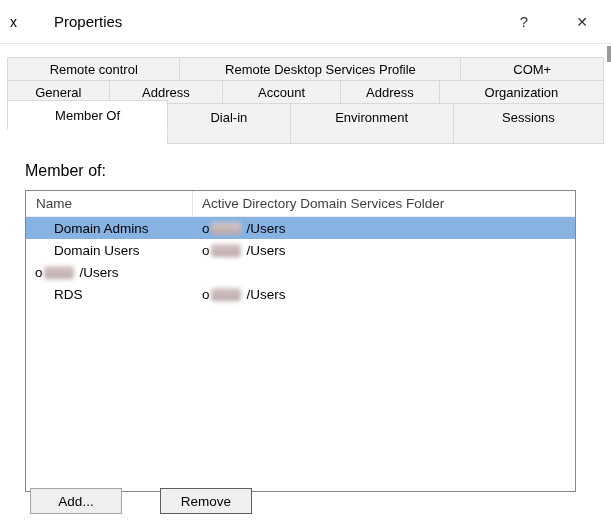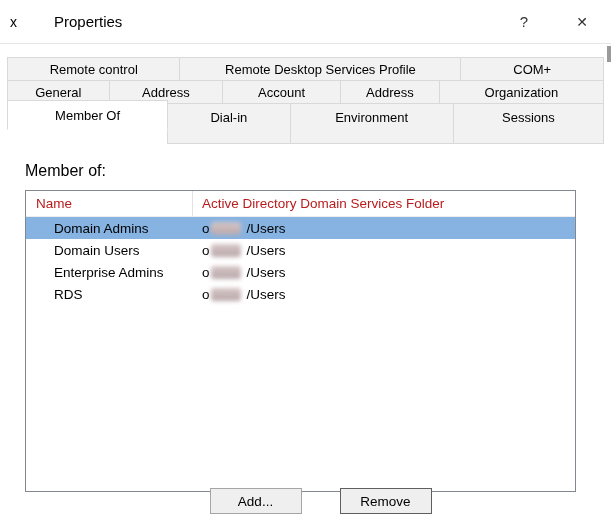--- a/index.html
+++ b/index.html
@@ -56,36 +56,36 @@
   .field-label { font-size:16px; margin-bottom:10px; }
 
   .listbox {
     width:551px; height:302px;
     border:1px solid #828790;
     background:#fff;
     font-size:13.5px;
     overflow:hidden;
   }
   .lv-header { display:flex; height:26px; border-bottom:1px solid #ededed; }
-  .lv-hcol { display:flex; align-items:center; padding-left:10px; color:#b91c1c; }
+  .lv-hcol { display:flex; align-items:center; padding-left:10px; color:#404040; }
   .lv-hcol.c1 { width:167px; border-right:1px solid #e3e3e3; }
   .lv-hcol.c2 { flex:1; padding-left:9px; }
   .lv-row { display:flex; height:22px; align-items:center; }
   .lv-row .c1 { width:167px; padding-left:28px; white-space:nowrap; }
   .lv-row .c2 { flex:1; padding-left:9px; white-space:nowrap; display:flex; align-items:center; }
   .lv-row.selected { background:#86b3e2; }
   .redact {
     display:inline-block; width:30px; height:13px;
     background:linear-gradient(180deg,#d6c6c6,#b9a8ab);
     border-radius:3px; filter:blur(2px);
     margin:0 6px 0 1px;
   }
 
   
-  .btn-row { position:absolute; left:0; bottom:8px; width:611px; display:flex;justify-content:center; }
+  .btn-row { position:absolute; left:0; bottom:8px; width:611px; display:flex; }
   .btn {
     font-family:"Liberation Sans", sans-serif;
     font-size:13.5px; width:92px; height:26px;
     background:#efefef; border:1px solid #a5a5a5;
     cursor:default;
   }
   .btn.add { margin-left:30px; }
   .btn.remove { margin-left:38px; border-color:#5f5f5f; }
 </style>
 </head>
@@ -145,21 +145,20 @@
       <div class="lv-row">
         <div class="c1">Domain Users</div>
         <div class="c2">
           <span>o</span>
           <span class="redact"></span>
           <span>/Users</span>
         </div>
       </div>
 
       <div class="lv-row">
-        <div class="c1">Enterprise Admins</div>
         <div class="c2">
           <span>o</span>
           <span class="redact"></span>
           <span>/Users</span>
         </div>
       </div>
 
       <div class="lv-row">
         <div class="c1">RDS</div>
         <div class="c2">

